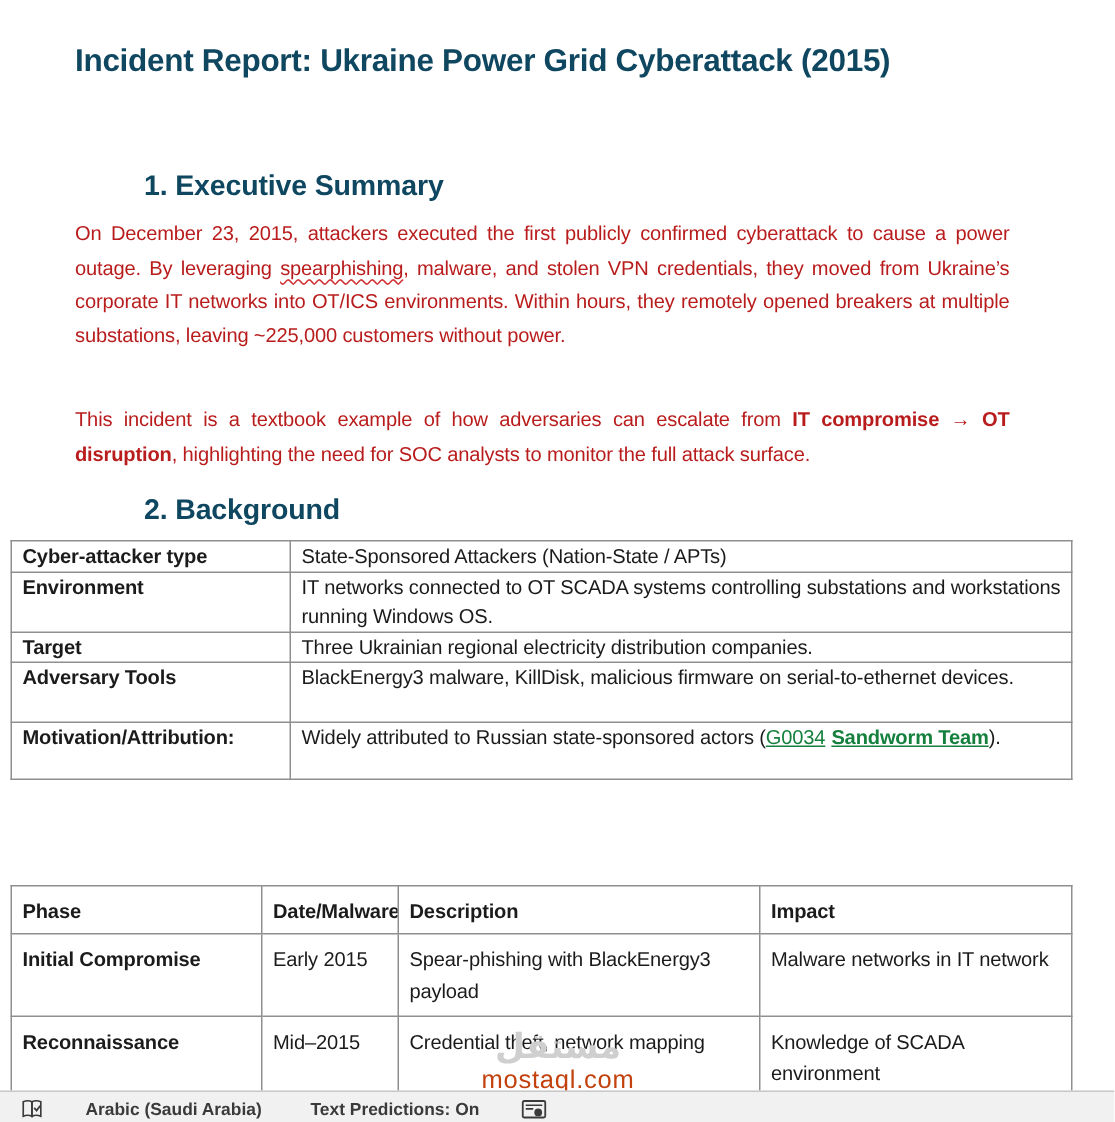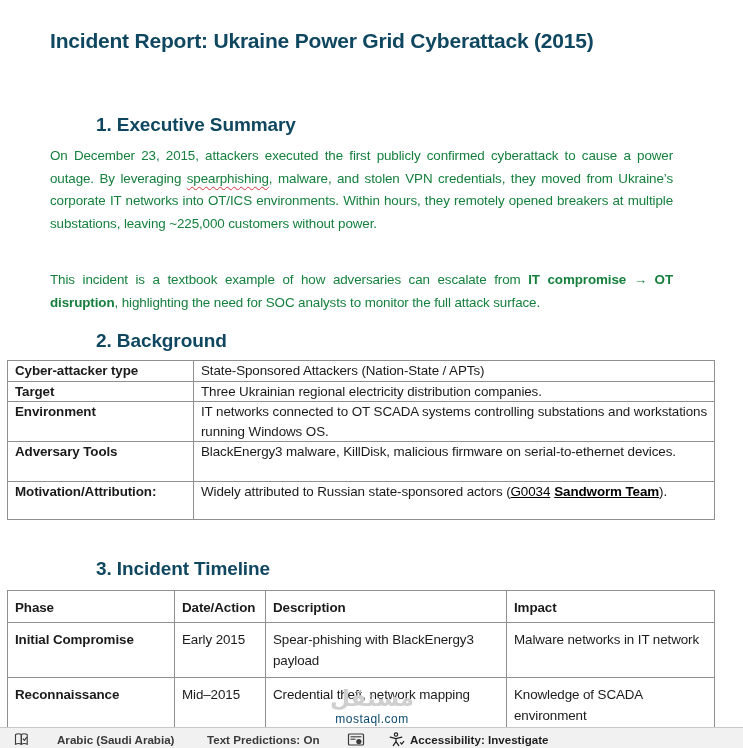--- a/index.html
+++ b/index.html
@@ -21,31 +21,31 @@
     color:#0f4761;
     margin-left:46px;
   }
   .h2.exec { top:114px; }
   .h2.background { top:330px; }
   .h2.timeline { top:558px; }
 
   .para {
     position:absolute; left:50px; width:623px;
     font-size:13.4px; line-height:22.6px; text-align:justify;
-    letter-spacing:-0.1px; color:#15803d;
+    letter-spacing:-0.1px; color:#b91c1c;
   }
   .para.p1 { top:145px; }
   .para.p2 { top:269px; }
   .b { font-weight:700; }
   .misspelled {
     text-decoration-line:underline; text-decoration-style:wavy;
     text-decoration-color:#d13438; text-decoration-thickness:1px;
     text-underline-offset:3px;
   }
-  a.doclink { color:#000000; text-decoration:underline; cursor:pointer; }
+  a.doclink { color:#15803d; text-decoration:underline; cursor:pointer; }
   a.doclink.bold { font-weight:700; }
 
   table { border-collapse:collapse; table-layout:fixed; background:transparent; }
   .tbl { position:absolute; left:7px; width:707px; }
   .tbl td, .tbl th {
     border:1px solid #8f8f8f; vertical-align:top;
     font-size:13.4px; letter-spacing:-0.1px; color:#1b1b1b;
     overflow:hidden;
   }
   .tbl1 { top:360px; }
@@ -59,21 +59,21 @@
 
   .watermark {
     position:absolute; left:297px; top:683px; width:150px; z-index:3;
     text-align:center; pointer-events:none;
   }
   .watermark .ar {
     font-family:"DejaVu Sans",sans-serif;
     font-size:23px; font-weight:700; color:#cfcfcf; line-height:30px;
   }
   .watermark .dom {
-    font-size:12px; color:#0c4a6e; letter-spacing:0.5px; line-height:13px;
+    font-size:17px; color:#c2410c; letter-spacing:0.5px; line-height:13px;
   }
 
   .statusbar {
     position:absolute; left:0; right:0; bottom:0; height:21px; z-index:5;
     background:#f1f1f1; border-top:1px solid #c8c8c8;
     font-size:11.6px; color:#3a3a3a;
   }
   .sb-item { position:absolute; top:3px; height:16px; display:flex; align-items:center; cursor:default; }
   .sb-text { white-space:nowrap;font-weight:bold; }
   .sb-bold { font-weight:700; color:#1f1f1f; }
@@ -98,52 +98,51 @@
   <table class="tbl tbl1">
     <colgroup>
         <col style="width:186px">
         <col style="width:521px">
       </colgroup>
     <tbody>
         <tr style="height:20px">
       <td class="lbl">Cyber-attacker type</td>
       <td class="val">State-Sponsored Attackers (Nation-State / APTs)</td>
     </tr>
+    <tr style="height:40px">
+      <td class="lbl">Environment</td>
+      <td class="val">IT networks connected to OT SCADA systems controlling substations and workstations running Windows OS.</td>
+    </tr>
     <tr style="height:20px">
       <td class="lbl">Target</td>
       <td class="val">Three Ukrainian regional electricity distribution companies.</td>
-    </tr>
-    <tr style="height:40px">
-      <td class="lbl">Environment</td>
-      <td class="val">IT networks connected to OT SCADA systems controlling substations and workstations running Windows OS.</td>
     </tr>
     <tr style="height:40px">
       <td class="lbl">Adversary Tools</td>
       <td class="val">BlackEnergy3 malware, KillDisk, malicious firmware on serial-to-ethernet devices.</td>
     </tr>
     <tr style="height:38px">
       <td class="lbl">Motivation/Attribution:</td>
       <td class="val"><span>Widely attributed to Russian state-sponsored actors (</span><a class="doclink" style="margin-right:4px">G0034</a><a class="doclink bold">Sandworm Team</a><span>).</span></td>
     </tr>
   </tbody>
     </table>
 
-  <div class="h2 timeline">3. Incident Timeline</div>
 
   <table class="tbl tbl2">
     <colgroup>
         <col style="width:167px">
         <col style="width:91px">
         <col style="width:241px">
         <col style="width:208px">
       </colgroup>
     <tbody>
         <tr style="height:32px">
       <th>Phase</th>
-      <th>Date/Action</th>
+      <th>Date/Malware</th>
       <th>Description</th>
       <th>Impact</th>
     </tr>
     <tr style="height:55px">
       <td class="phase">Initial Compromise</td>
       <td>Early 2015</td>
       <td>Spear-phishing with BlackEnergy3 payload</td>
       <td>Malware networks in IT network</td>
     </tr>
     <tr style="height:72px">
@@ -179,27 +178,15 @@
     <div class="sb-item" style="left:347px">
       <span class="sb-icon">
         <svg width="18" height="15" viewBox="0 0 18 15">
           <rect x="1.5" y="2" width="15" height="11" rx="1" fill="none" stroke="#3a3a3a" stroke-width="1.2"></rect>
           <line x1="3.5" y1="4.8" x2="14.5" y2="4.8" stroke="#3a3a3a" stroke-width="1.1"></line>
           <line x1="3.5" y1="7.2" x2="8.5" y2="7.2" stroke="#3a3a3a" stroke-width="1.1"></line>
           <circle cx="11.8" cy="9.6" r="2.6" fill="#3a3a3a"></circle>
         </svg>
       </span>
     </div>
-    <div class="sb-item" style="left:388px">
-      <span class="sb-icon">
-        <svg width="18" height="16" viewBox="0 0 18 16">
-          <circle cx="8" cy="2.6" r="1.7" fill="none" stroke="#1f1f1f" stroke-width="1.1"></circle>
-          <path d="M2.2 5.2 L8 6.6 L13.8 5.2" fill="none" stroke="#1f1f1f" stroke-width="1.2" stroke-linecap="round"></path>
-          <path d="M8 6.6 L8 9.6" fill="none" stroke="#1f1f1f" stroke-width="1.2"></path>
-          <path d="M8 9.6 L5.2 13.6 M8 9.6 L10.8 13.6" fill="none" stroke="#1f1f1f" stroke-width="1.2" stroke-linecap="round"></path>
-          <path d="M12.2 10.4 l1.5 1.7 l2.3 -3" fill="none" stroke="#1f1f1f" stroke-width="1.2"></path>
-        </svg>
-      </span>
-      <span class="sb-text sb-bold" style="margin-left:5px">Accessibility: Investigate</span>
-    </div>
   </div>
 
 </div>
 
 </body></html>

